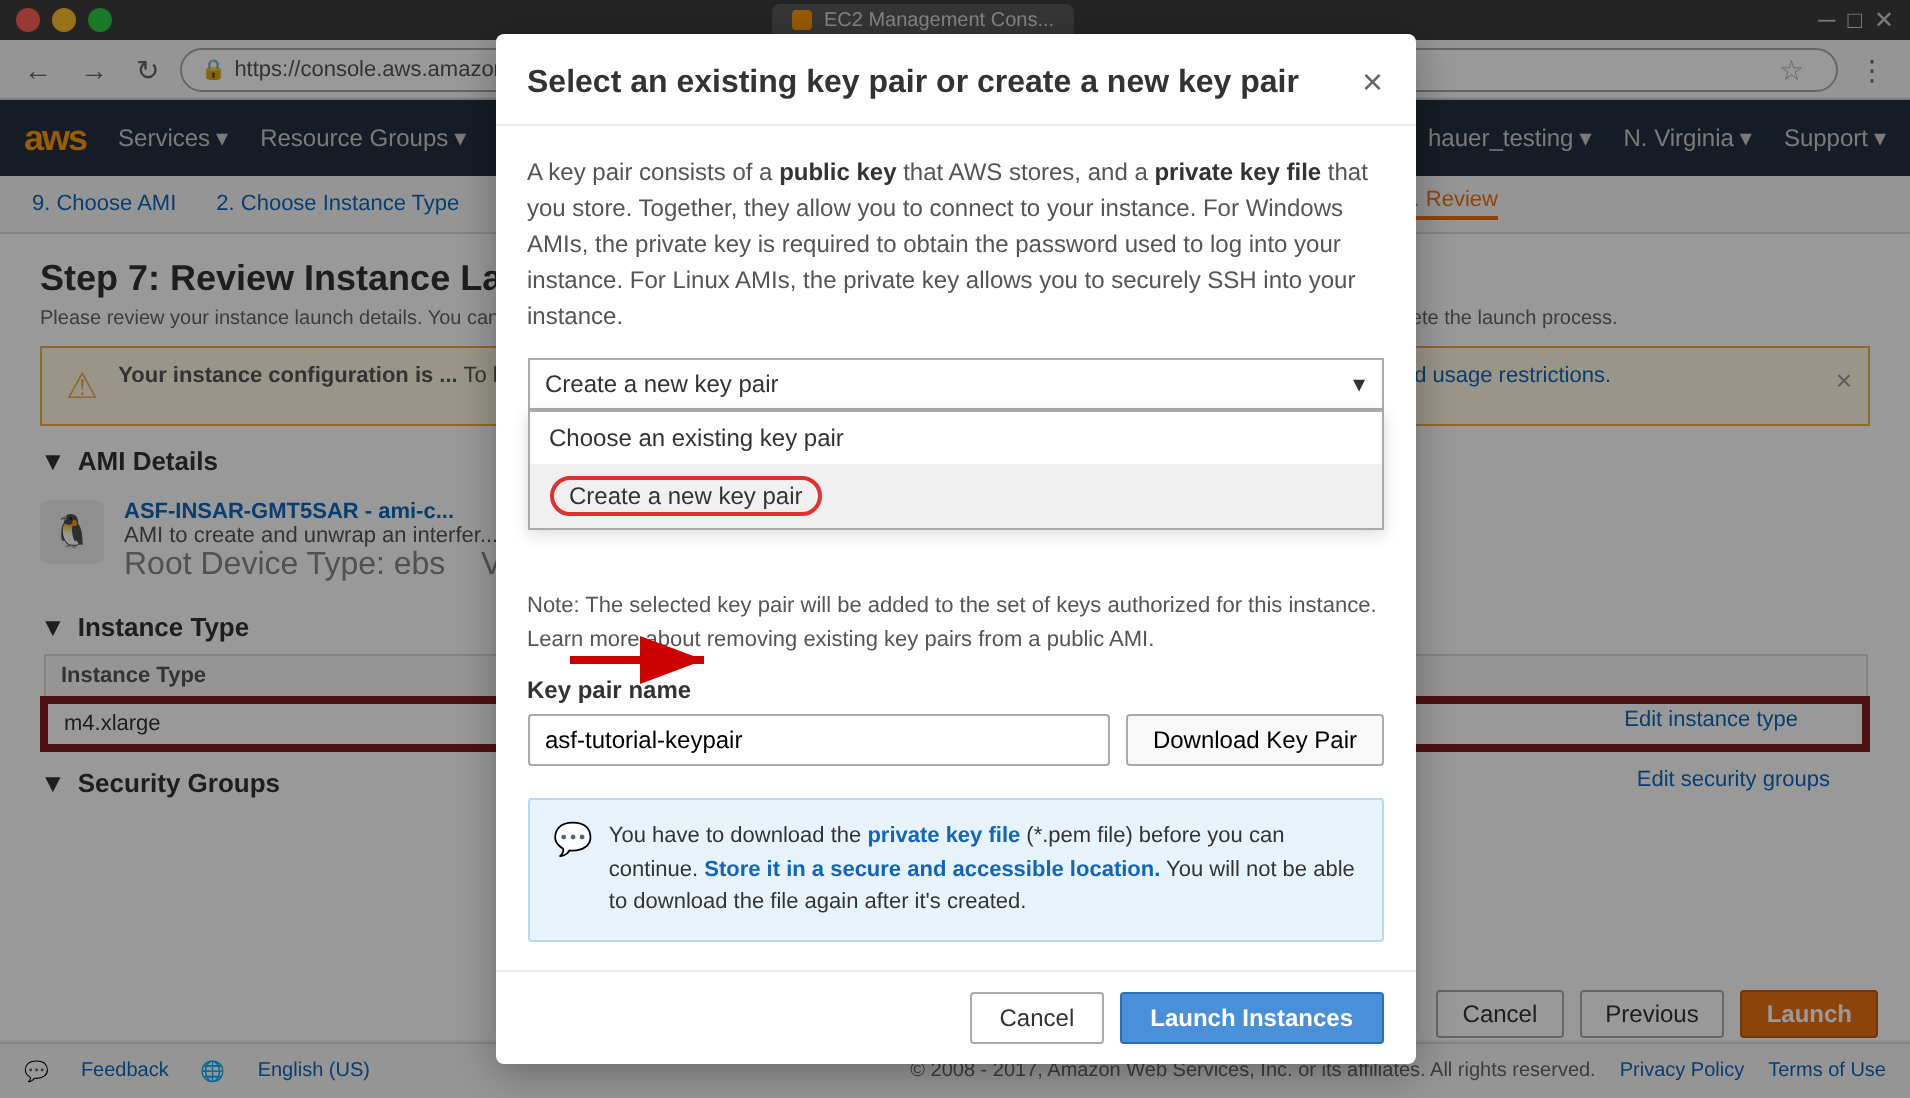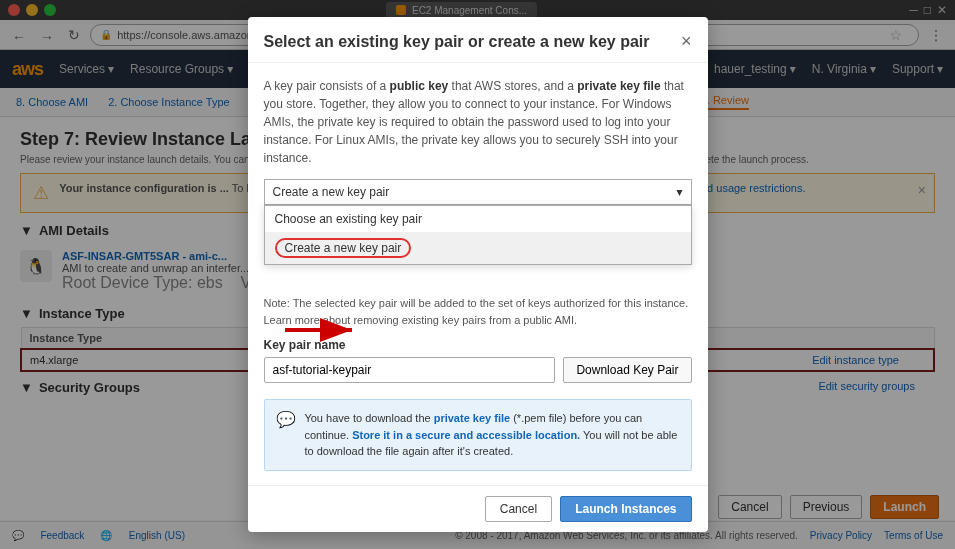--- a/index.html
+++ b/index.html
@@ -56,21 +56,21 @@
     
     .ami-row { display: flex; align-items: flex-start; gap: 10px; padding: 6px 0; }
     .ami-icon { width: 32px; height: 32px; background: #eee; border-radius: 4px; display: flex; align-items: center; justify-content: center; font-size: 16px; flex-shrink: 0; }
     .ami-info { font-size: 11px; color: #555; }
     .ami-name { font-weight: bold; color: #1166bb; }
     .ami-sub { color: #888; font-size: 16px; }
 
     
     .instance-table { width: 100%; border-collapse: collapse; font-size: 11px; margin-top: 6px; }
     .instance-table th { background: #f8f8f8; border: 1px solid #ddd; padding: 4px 8px; text-align: left; color: #555; }
-    .instance-table td { border: 2px solid #7f1d1d; padding: 4px 8px; color: #333; }
+    .instance-table td { border: 4px solid #7f1d1d; padding: 4px 8px; color: #333; }
 
     
     .edit-link { color: #1166bb; font-size: 11px; cursor: pointer; text-align: right; }
 
     
     .bottom-bar { position: absolute; bottom: 0; left: 0; right: 0; height: 28px; background: #f8f8f8; border-top: 1px solid #ddd; display: flex; align-items: center; padding: 0 12px; font-size: 10px; color: #666; gap: 16px; }
     .bottom-right { margin-left: auto; display: flex; gap: 12px; }
     .bottom-link { color: #1166bb; cursor: pointer; }
 
     
@@ -163,21 +163,21 @@
       <span>▾</span>
     </div>
     <div class="nav-item">
       <span>Support</span>
       <span>▾</span>
     </div>
   </div>
 </div>
 
 <div class="wizard-steps">
-  <span class="step done">8. Choose AMI</span>
+  <span class="step done">9. Choose AMI</span>
   <span class="step done">2. Choose Instance Type</span>
   <span class="step done">3. Configure Instance</span>
   <span class="step done">4. Add Storage</span>
   <span class="step done">5. Add Tags</span>
   <span class="step done">6. Configure Security Group</span>
   <span class="step active">7. Review</span>
 </div>
 
 <div class="page-content" style="position:relative;height:calc(549px - 20px - 30px - 38px - 28px - 30px);overflow:hidden;">
   <h2 class="page-title">Step 7: Review Instance Launch</h2>

